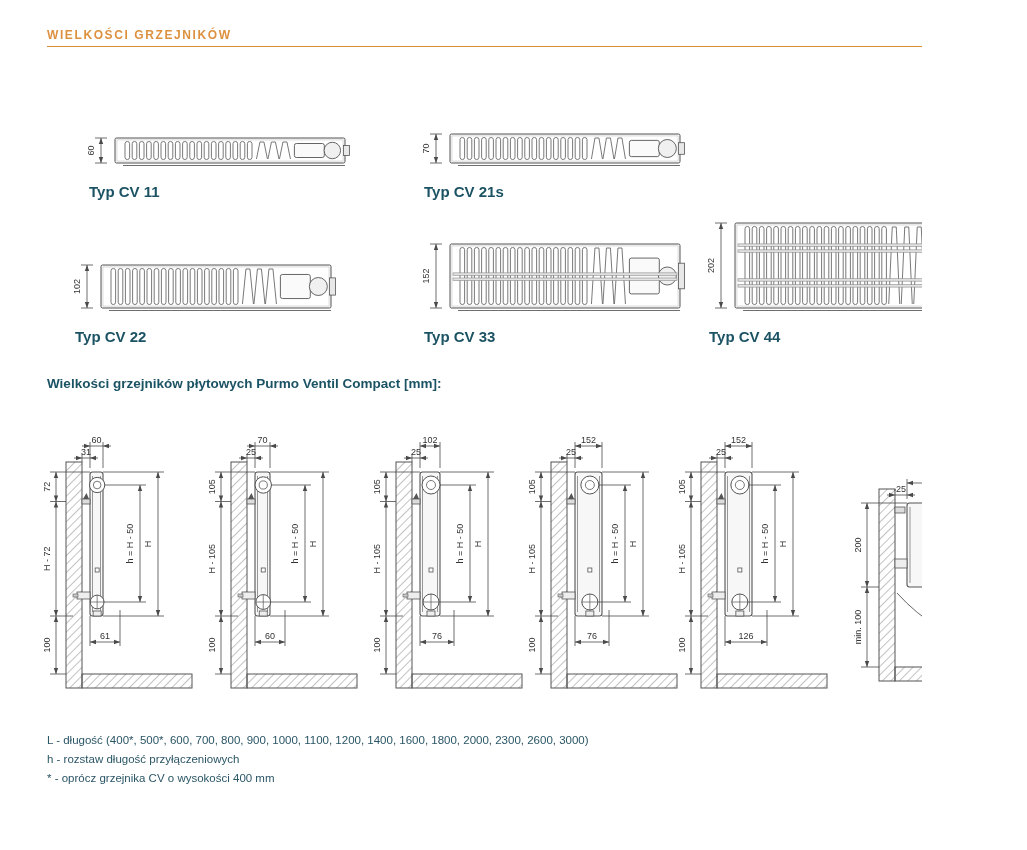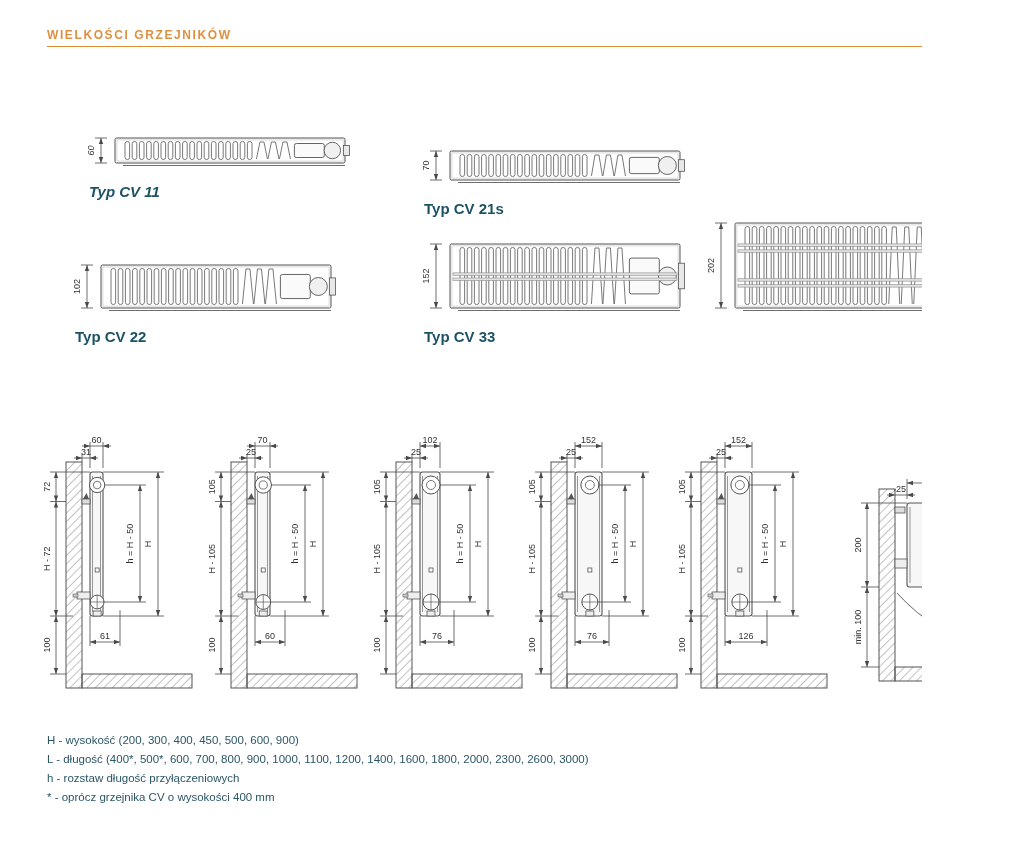--- a/index.html
+++ b/index.html
@@ -17,21 +17,21 @@
   svg text{font-family:"Liberation Sans",sans-serif;}
 </style>
 </head>
 <body>
 
 <div class="page">
 
   <div class="header-title">WIELKOŚCI GRZEJNIKÓW</div>
   <div class="header-rule"></div>
 
-  <div class="topview" style="left:81px;top:133px;font-style:italic;">
+  <div class="topview" style="left:81px;top:133px;">
     <svg viewBox="0 0 274 37" width="274" height="37">
         <line x1="20" y1="5" x2="20" y2="30" stroke="#4a4a4a" stroke-width="0.8"></line>
         <path d="M 20 5 L 17.8 11 L 22.2 11 Z" fill="#4a4a4a"></path>
         <path d="M 20 30 L 22.2 24 L 17.8 24 Z" fill="#4a4a4a"></path>
         <text x="13" y="17.5" text-anchor="middle" font-size="9" fill="#333333" transform="rotate(-90 13 17.5)">60</text>
         <line x1="14" y1="5" x2="26" y2="5" stroke="#4a4a4a" stroke-width="0.8"></line>
         <line x1="14" y1="30" x2="26" y2="30" stroke="#4a4a4a" stroke-width="0.8"></line>
         <rect x="34" y="5" width="230" height="25" rx="1.5" fill="#f4f4f4" stroke="#555555" stroke-width="1"></rect>
         <rect x="36" y="7" width="226" height="21" fill="#ffffff" stroke="#cccccc" stroke-width="0.6"></rect>
         <rect x="44" y="8.5" width="4.6" height="18" rx="2.2" fill="#ffffff" stroke="#6a6a6a" stroke-width="0.9"></rect>
@@ -55,21 +55,21 @@
         <path d="M 175.45 26 L 178.95 9 L 182.95 9 L 186.45 26" fill="none" stroke="#6a6a6a" stroke-width="0.9"></path>
         <path d="M 186.95000000000002 26 L 190.45000000000002 9 L 194.45000000000002 9 L 197.95000000000002 26" fill="none" stroke="#6a6a6a" stroke-width="0.9"></path>
         <path d="M 198.45 26 L 201.95 9 L 205.95 9 L 209.45 26" fill="none" stroke="#6a6a6a" stroke-width="0.9"></path>
         <rect x="213.4" y="10.5" width="29.900000000000002" height="14.000000000000002" rx="2" fill="#fafafa" stroke="#555555" stroke-width="0.9"></rect>
         <circle cx="251.35" cy="17.5" r="8.25" fill="#f0f0f0" stroke="#555555" stroke-width="0.9"></circle>
         <rect x="262.5" y="12.5" width="6" height="10" fill="#e8e8e8" stroke="#555555" stroke-width="0.8"></rect>
         <line x1="42" y1="32.5" x2="264" y2="32.5" stroke="#4a4a4a" stroke-width="0.8"></line>
       </svg>
     <div class="typ-label">Typ CV 11</div>
   </div>
-  <div class="topview" style="left:416px;top:146px;">
+  <div class="topview" style="left:416px;top:129px;">
     <svg viewBox="0 0 274 41" width="274" height="41">
         <line x1="20" y1="5" x2="20" y2="34" stroke="#4a4a4a" stroke-width="0.8"></line>
         <path d="M 20 5 L 17.8 11 L 22.2 11 Z" fill="#4a4a4a"></path>
         <path d="M 20 34 L 22.2 28 L 17.8 28 Z" fill="#4a4a4a"></path>
         <text x="13" y="19.5" text-anchor="middle" font-size="9" fill="#333333" transform="rotate(-90 13 19.5)">70</text>
         <line x1="14" y1="5" x2="26" y2="5" stroke="#4a4a4a" stroke-width="0.8"></line>
         <line x1="14" y1="34" x2="26" y2="34" stroke="#4a4a4a" stroke-width="0.8"></line>
         <rect x="34" y="5" width="230" height="29" rx="1.5" fill="#f4f4f4" stroke="#555555" stroke-width="1"></rect>
         <rect x="36" y="7" width="226" height="25" fill="#ffffff" stroke="#cccccc" stroke-width="0.6"></rect>
         <rect x="44" y="8.5" width="4.6" height="22" rx="2.2" fill="#ffffff" stroke="#6a6a6a" stroke-width="0.9"></rect>
@@ -213,22 +213,24 @@
         <path d="M 212.75 86 L 216.25 9 L 220.25 9 L 223.75 86" fill="none" stroke="#6a6a6a" stroke-width="0.9"></path>
         <rect x="229" y="23.7" width="32.5" height="47.6" rx="2" fill="#fafafa" stroke="#555555" stroke-width="0.9"></rect>
         <circle cx="270.25" cy="47.5" r="9" fill="#f0f0f0" stroke="#555555" stroke-width="0.9"></circle>
         <rect x="282.5" y="30.5" width="6" height="34" fill="#e8e8e8" stroke="#555555" stroke-width="0.8"></rect>
         <rect x="37" y="25.900000000000002" width="244" height="2.4" fill="#e2e2e2" stroke="#8a8a8a" stroke-width="0.6"></rect>
         <rect x="37" y="31.849999999999998" width="244" height="2.4" fill="#e2e2e2" stroke="#8a8a8a" stroke-width="0.6"></rect>
         <rect x="37" y="60.75" width="244" height="2.4" fill="#e2e2e2" stroke="#8a8a8a" stroke-width="0.6"></rect>
         <rect x="37" y="66.7" width="244" height="2.4" fill="#e2e2e2" stroke="#8a8a8a" stroke-width="0.6"></rect>
         <line x1="42" y1="92.5" x2="284" y2="92.5" stroke="#4a4a4a" stroke-width="0.8"></line>
       </svg>
+    <div class="typ-label">Typ CV 44</div>
   </div>
 
+  <div class="section2-title">Wielkości grzejników płytowych Purmo Ventil Compact [mm]:</div>
 
   <svg class="sideview" style="left:36px;top:424px;" viewBox="0 0 160 285" width="160" height="285">
       <defs>
         <pattern id="hp0" width="6" height="6" patternUnits="userSpaceOnUse" patternTransform="rotate(45)">
           <line x1="0" y1="0" x2="0" y2="6" stroke="#999999" stroke-width="1.2"></line>
         </pattern>
       </defs>
       <rect x="30" y="38" width="16" height="226" fill="url(#hp0)" stroke="#555555" stroke-width="1"></rect>
       <rect x="46" y="250" width="110" height="14" fill="url(#hp0)" stroke="#555555" stroke-width="1"></rect>
       <rect x="54" y="48" width="13" height="144" rx="2.5" fill="#f7f7f7" stroke="#555555" stroke-width="1.1"></rect>
@@ -636,19 +638,18 @@
       <path d="M 156 124 L 158.2 118 L 153.8 118 Z" fill="#4a4a4a"></path>
       <text x="149.5" y="82" text-anchor="middle" font-size="9" fill="#333333" transform="rotate(-90 149.5 82)">200</text>
       <line x1="93" y1="112" x2="93" y2="162" stroke="#4a4a4a" stroke-width="0.8"></line>
       <line x1="93" y1="158" x2="133" y2="158" stroke="#4a4a4a" stroke-width="0.8"></line>
       <path d="M 93 158 L 99 160.2 L 99 155.8 Z" fill="#4a4a4a"></path>
       <path d="M 133 158 L 127 155.8 L 127 160.2 Z" fill="#4a4a4a"></path>
       <text x="113" y="154.5" text-anchor="middle" font-size="9" fill="#333333">126</text>
     </svg>
 
   <div class="footer">
-    <div>H - wysokość (200, 300, 400, 450, 500, 600, 900)</div>
     <div>L - długość (400*, 500*, 600, 700, 800, 900, 1000, 1100, 1200, 1400, 1600, 1800, 2000, 2300, 2600, 3000)</div>
     <div>h - rozstaw długość przyłączeniowych</div>
     <div>* - oprócz grzejnika CV o wysokości 400 mm</div>
   </div>
 
 </div>
 
 </body></html>

